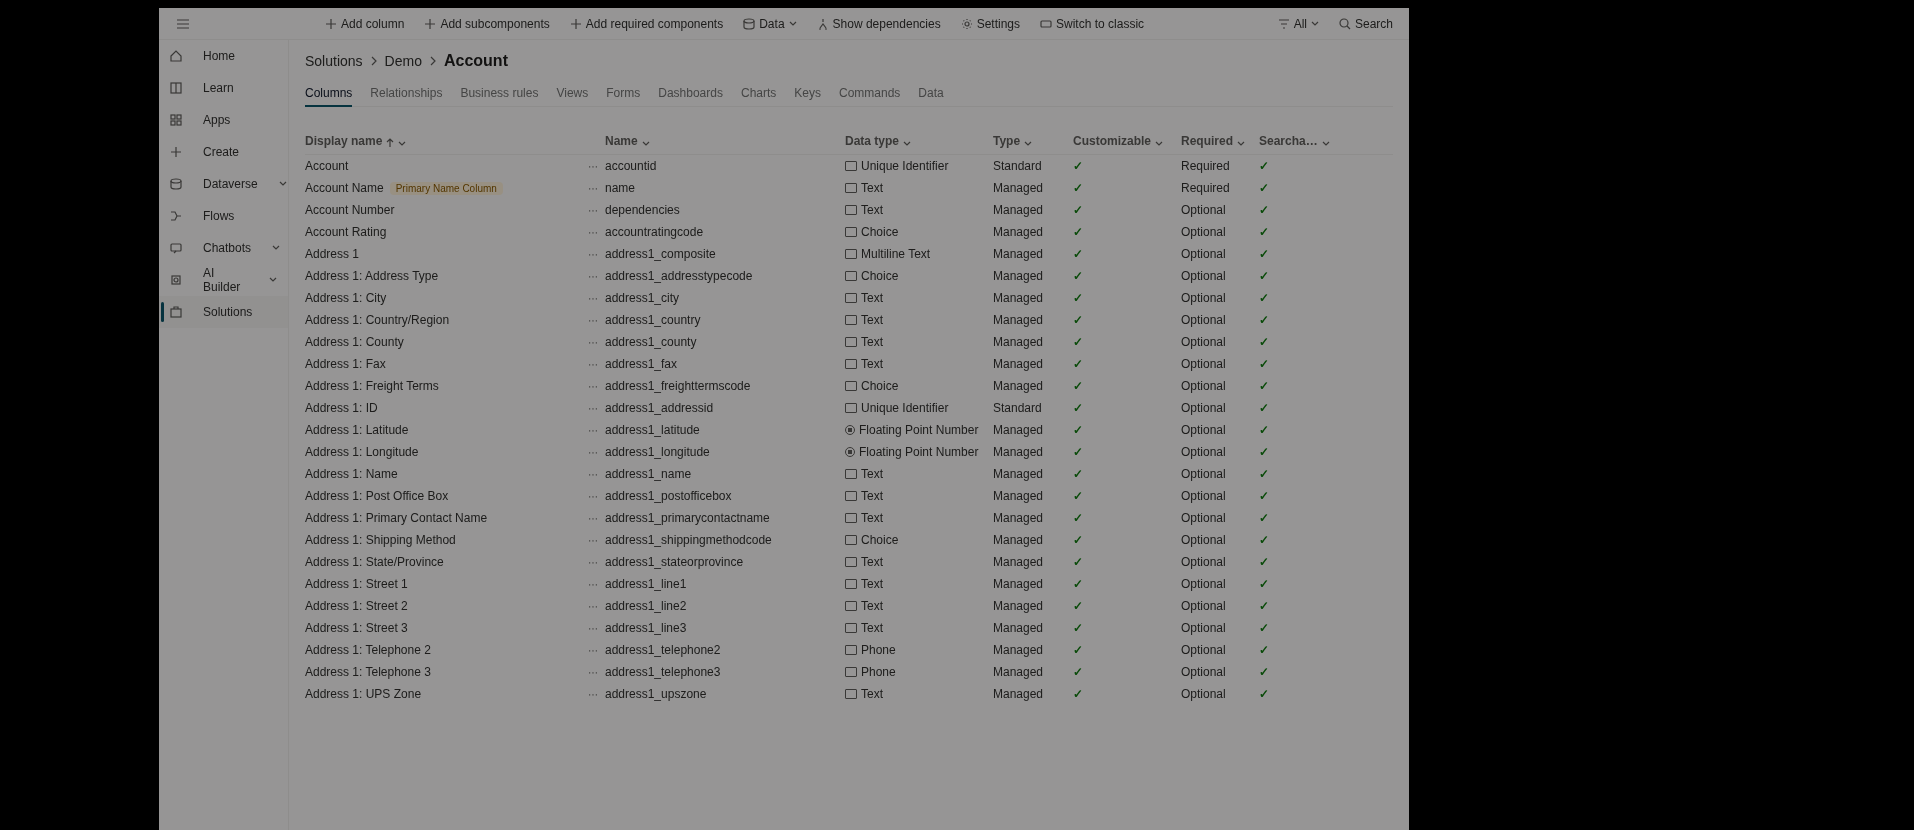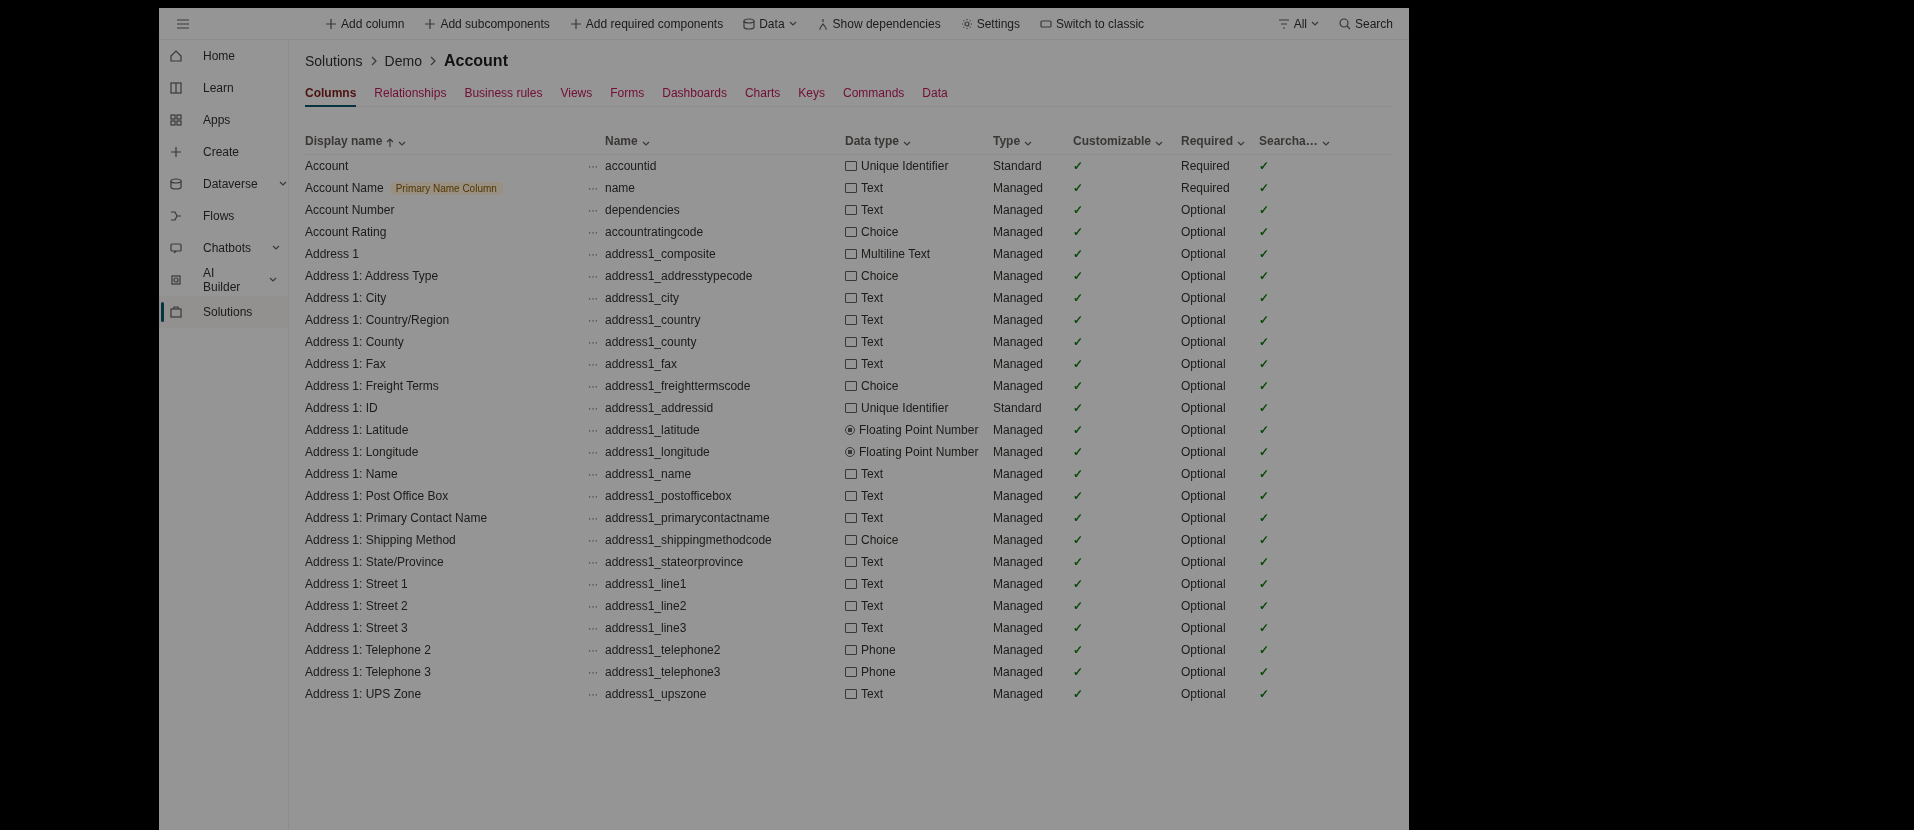--- a/index.html
+++ b/index.html
@@ -18,22 +18,22 @@
 .nav-item { display: flex; align-items: center; gap: 20px; padding: 0 10px; height: 32px; cursor: pointer; position: relative; }
 .nav-item.sel { background: #f3f2f1; }
 .nav-item.sel::before { content: ""; position: absolute; left: 2px; top: 6px; bottom: 6px; width: 3px; background: #0b556a; border-radius: 2px; }
 .nav-item .exp { margin-left: auto; }
 
 .main { flex: 1; overflow: auto; padding: 8px 16px; }
 .crumbs { display: flex; align-items: center; gap: 6px; padding: 4px 0; font-size: 14px; }
 .crumbs .seg { cursor: pointer; }
 .crumbs .cur { font-weight: 600; font-size: 16px; color: #201f1e; }
 .tabs { display: flex; gap: 18px; padding: 6px 0 0 0; border-bottom: 1px solid #edebe9; }
-.tab { padding: 6px 0 6px 0; cursor: pointer; color: #be185d; position: relative; }
-.tab.active { color: #7f1d1d; font-weight: 700; }
+.tab { padding: 6px 0 6px 0; cursor: pointer; color: #737373; position: relative; }
+.tab.active { color: #0f172a; font-weight: 400; }
 .tab.active::after { content: ""; position: absolute; left: 0; right: 0; bottom: -1px; height: 2px; background: #0b556a; }
 
 .grid { margin-top: 24px; }
 .hdr, .row { display: grid; grid-template-columns: 300px 240px 148px 80px 108px 78px 70px; align-items: center; min-height: 22px; padding: 3px 0; }
 .hdr { font-weight: 600; color: #605e5c; border-bottom: 1px solid #edebe9; padding-bottom: 6px; }
 .col-hdr { display: flex; align-items: flex-end; gap: 4px; cursor: pointer; }
 .row { color: #323130; font-size: 12px; }
 .cell-disp { display: flex; align-items: center; gap: 6px; position: relative; padding-right: 26px; }
 .pill { background: #fef0d9; color: #8a5a00; font-size: 10px; padding: 1px 6px; border-radius: 4px; }
 .row-actions { position: absolute; right: 6px; color: #605e5c; cursor: pointer; letter-spacing: 1px; font-size: 10px; }

